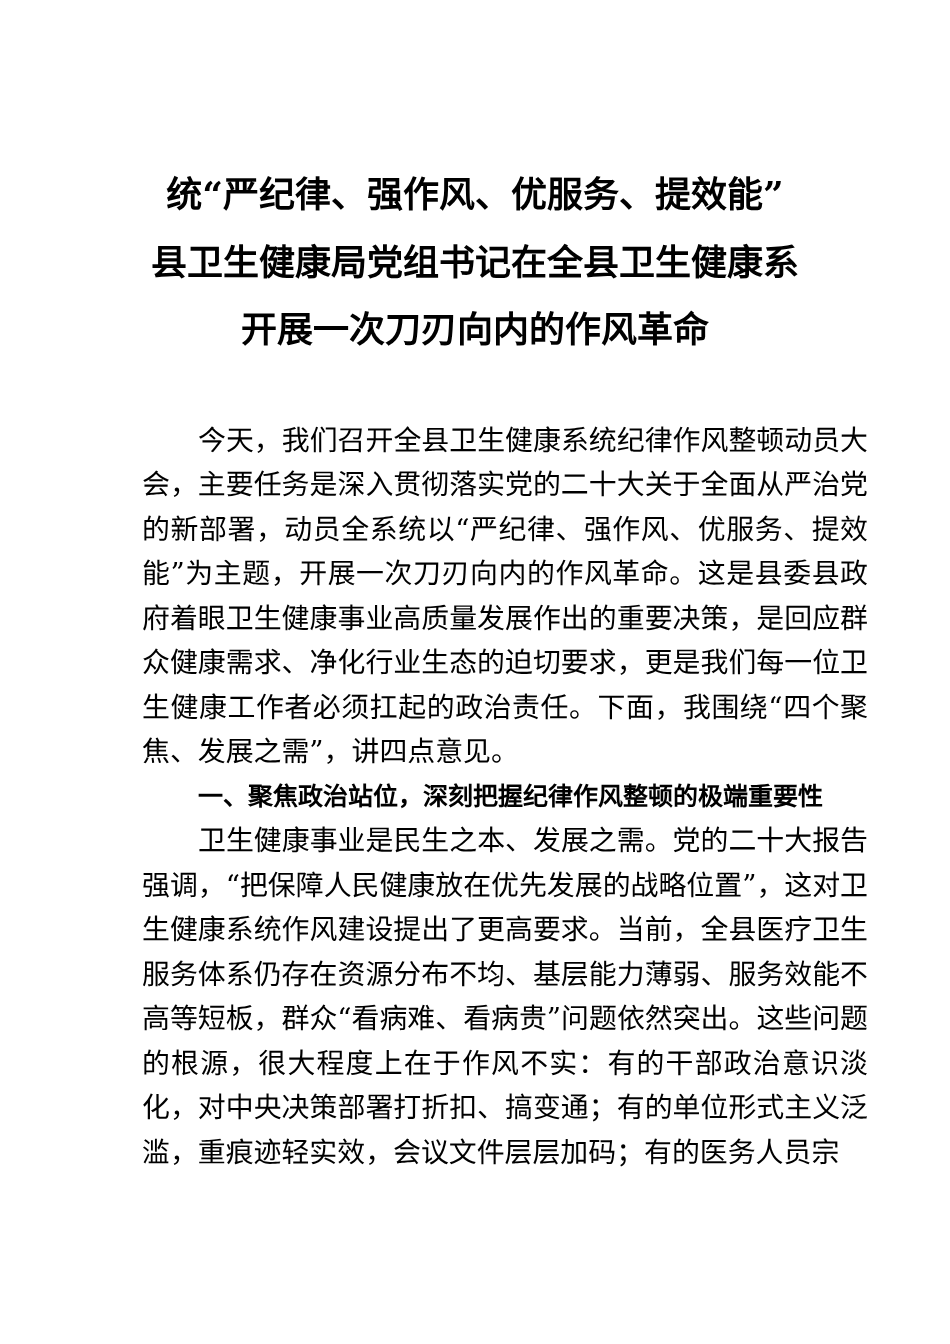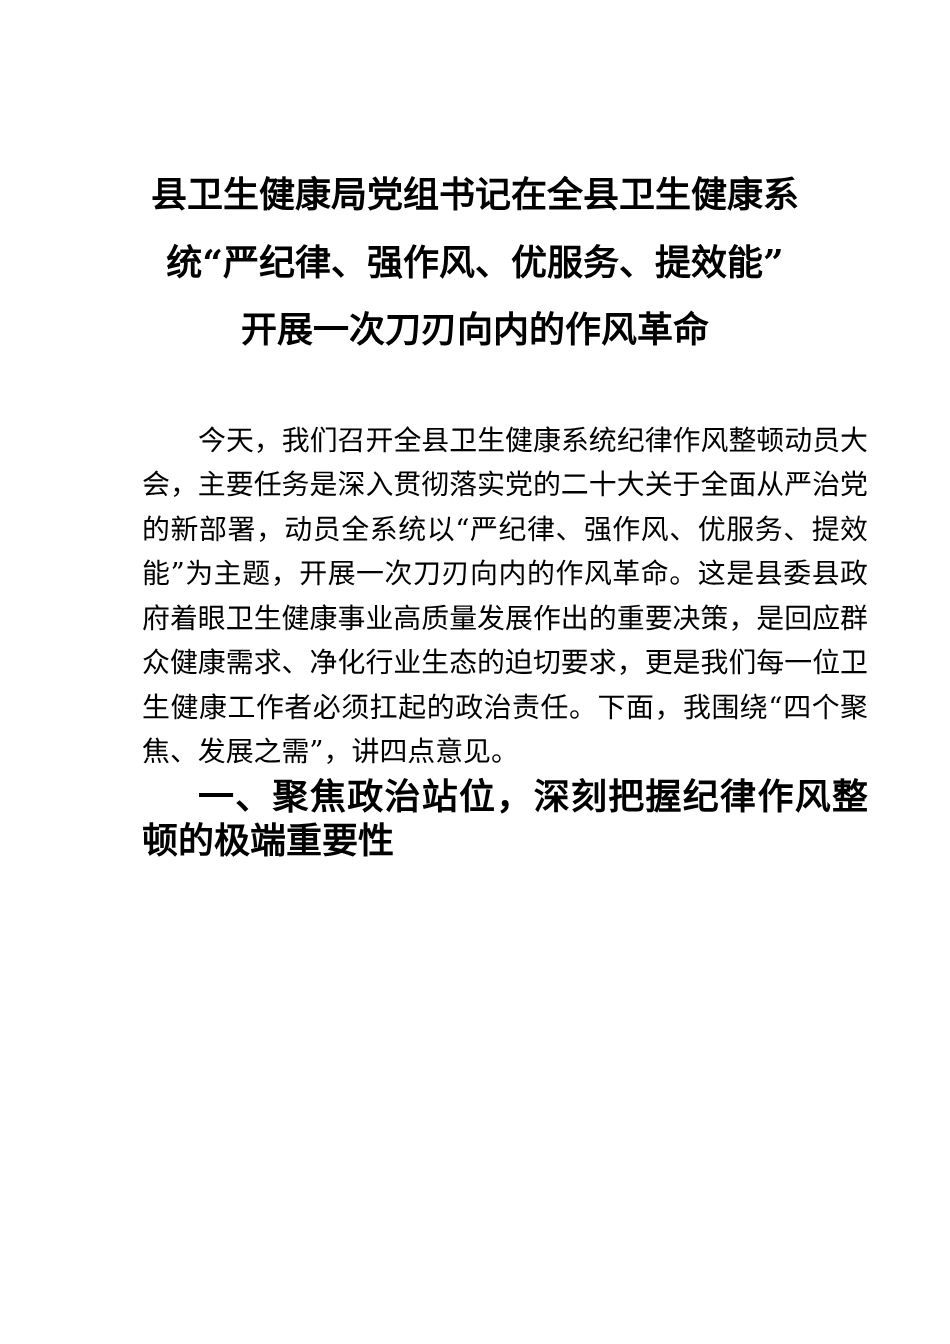--- a/index.html
+++ b/index.html
@@ -41,36 +41,37 @@
   .doc-body p {
     margin: 0;
     padding: 0;
     text-indent: 56px;
   }
   
   .doc-body .section-heading {
     margin: 0;
     padding: 0;
     text-indent: 56px;
-    font-size: 36px;
+    font-size: 25px;
     line-height: 44.5px;
     font-family: "DejaVu Sans", "Liberation Sans", sans-serif;
     font-weight: bold;
     text-align: justify;
   }
 </style>
 </head>
 <body>
 
 <div class="page">
 
   <div class="doc-title">
+    <div>统“严纪律、强作风、优服务、提效能”</div>
     <div>县卫生健康局党组书记在全县卫生健康系</div>
-    <div>统“严纪律、强作风、优服务、提效能”</div>
     <div>开展一次刀刃向内的作风革命</div>
   </div>
 
   <div class="doc-body">
     <p>今天，我们召开全县卫生健康系统纪律作风整顿动员大会，主要任务是深入贯彻落实党的二十大关于全面从严治党的新部署，动员全系统以“严纪律、强作风、优服务、提效能”为主题，开展一次刀刃向内的作风革命。这是县委县政府着眼卫生健康事业高质量发展作出的重要决策，是回应群众健康需求、净化行业生态的迫切要求，更是我们每一位卫生健康工作者必须扛起的政治责任。下面，我围绕“四个聚焦、发展之需”，讲四点意见。</p>
     <p class="section-heading">一、聚焦政治站位，深刻把握纪律作风整顿的极端重要性</p>
+    <p>卫生健康事业是民生之本、发展之需。党的二十大报告强调，“把保障人民健康放在优先发展的战略位置”，这对卫生健康系统作风建设提出了更高要求。当前，全县医疗卫生服务体系仍存在资源分布不均、基层能力薄弱、服务效能不高等短板，群众“看病难、看病贵”问题依然突出。这些问题的根源，很大程度上在于作风不实：有的干部政治意识淡化，对中央决策部署打折扣、搞变通；有的单位形式主义泛滥，重痕迹轻实效，会议文件层层加码；有的医务人员宗</p>
   </div>
 
 </div>
 
 </body></html>

